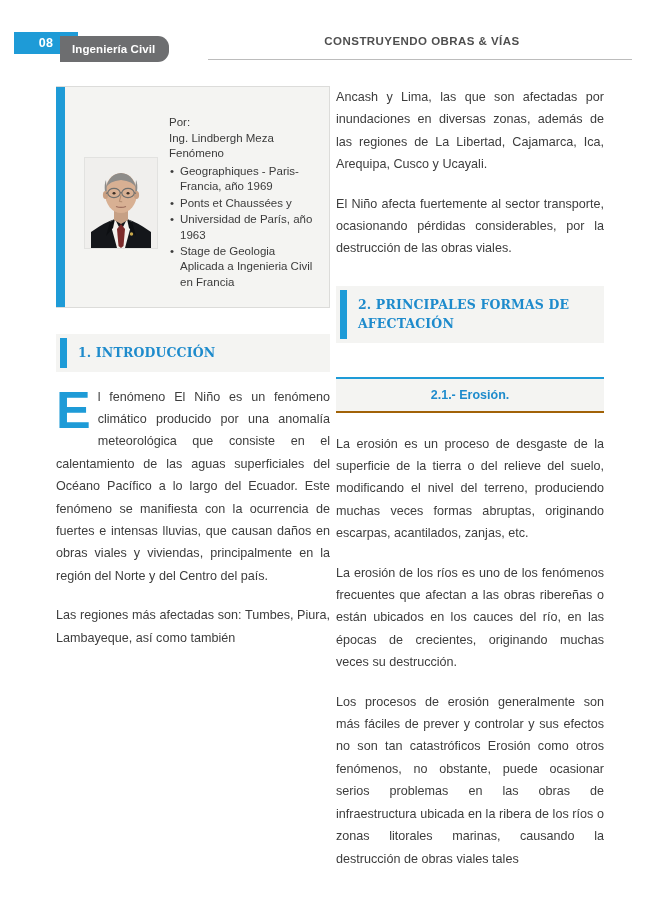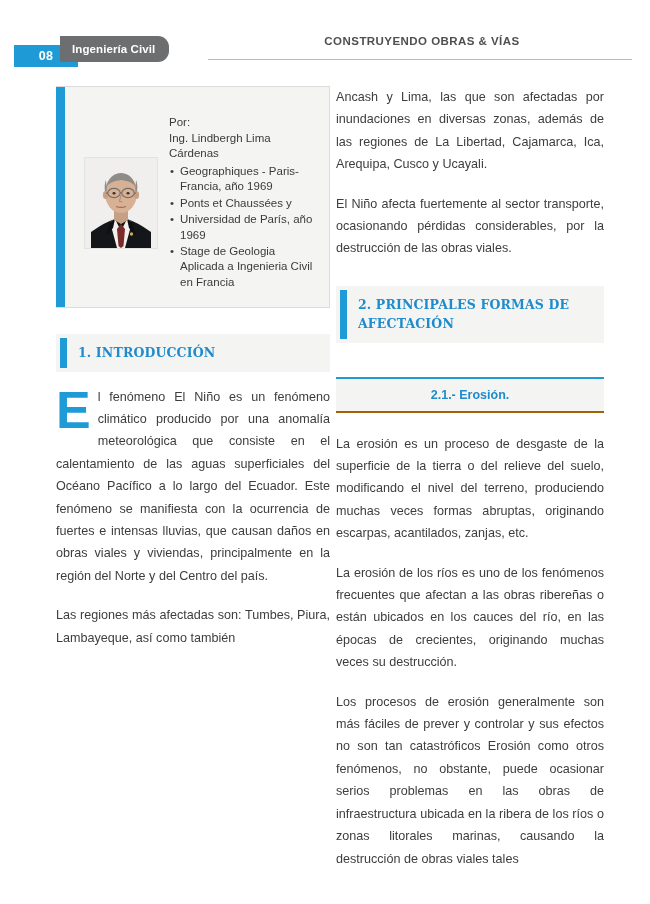--- a/index.html
+++ b/index.html
@@ -16,21 +16,21 @@
   }
 
   
   .page-header {
     position: absolute;
     left: 0; top: 0;
     width: 650px; height: 72px;
   }
   .folio-badge {
     position: absolute;
-    left: 14px; top: 45px;
+    left: 14px; top: 32px;
     width: 64px; height: 22px;
     background: #1e9bd7;
     color: #ffffff;
     font-size: 12.5px;
     font-weight: bold;
     display: flex;
     align-items: center;
     justify-content: center;
     letter-spacing: .3px;
   }
@@ -252,25 +252,25 @@
 
           <path d="M36 37 L34.4 43.5 L37.2 43.8" fill="none" stroke="#b08a6e" stroke-width="1"></path>
           <path d="M31 48.5 Q36 50.4 41 48.5" fill="none" stroke="#9c6d5d" stroke-width="1.2"></path>
 
           <circle cx="46.5" cy="76" r="1.7" fill="#caa94a"></circle>
         </svg>
       </div>
 
       <div class="byline-text">
         <span class="byline-label">Por:</span>
-        <span class="byline-name">Ing. Lindbergh Lima Cárdenas</span>
+        <span class="byline-name">Ing. Lindbergh Meza Fenómeno</span>
         <ul class="credentials">
           <li>Geographiques - Paris-Francia, año 1969</li>
           <li>Ponts et Chaussées y</li>
-          <li>Universidad de París, año 1969</li>
+          <li>Universidad de París, año 1963</li>
           <li>Stage de Geologia Aplicada a Ingenieria Civil en Francia</li>
         </ul>
       </div>
     </div>
   </div>
 
   <div class="section-head">
     <div class="section-head-text">1. INTRODUCCIÓN</div>
   </div>
 

